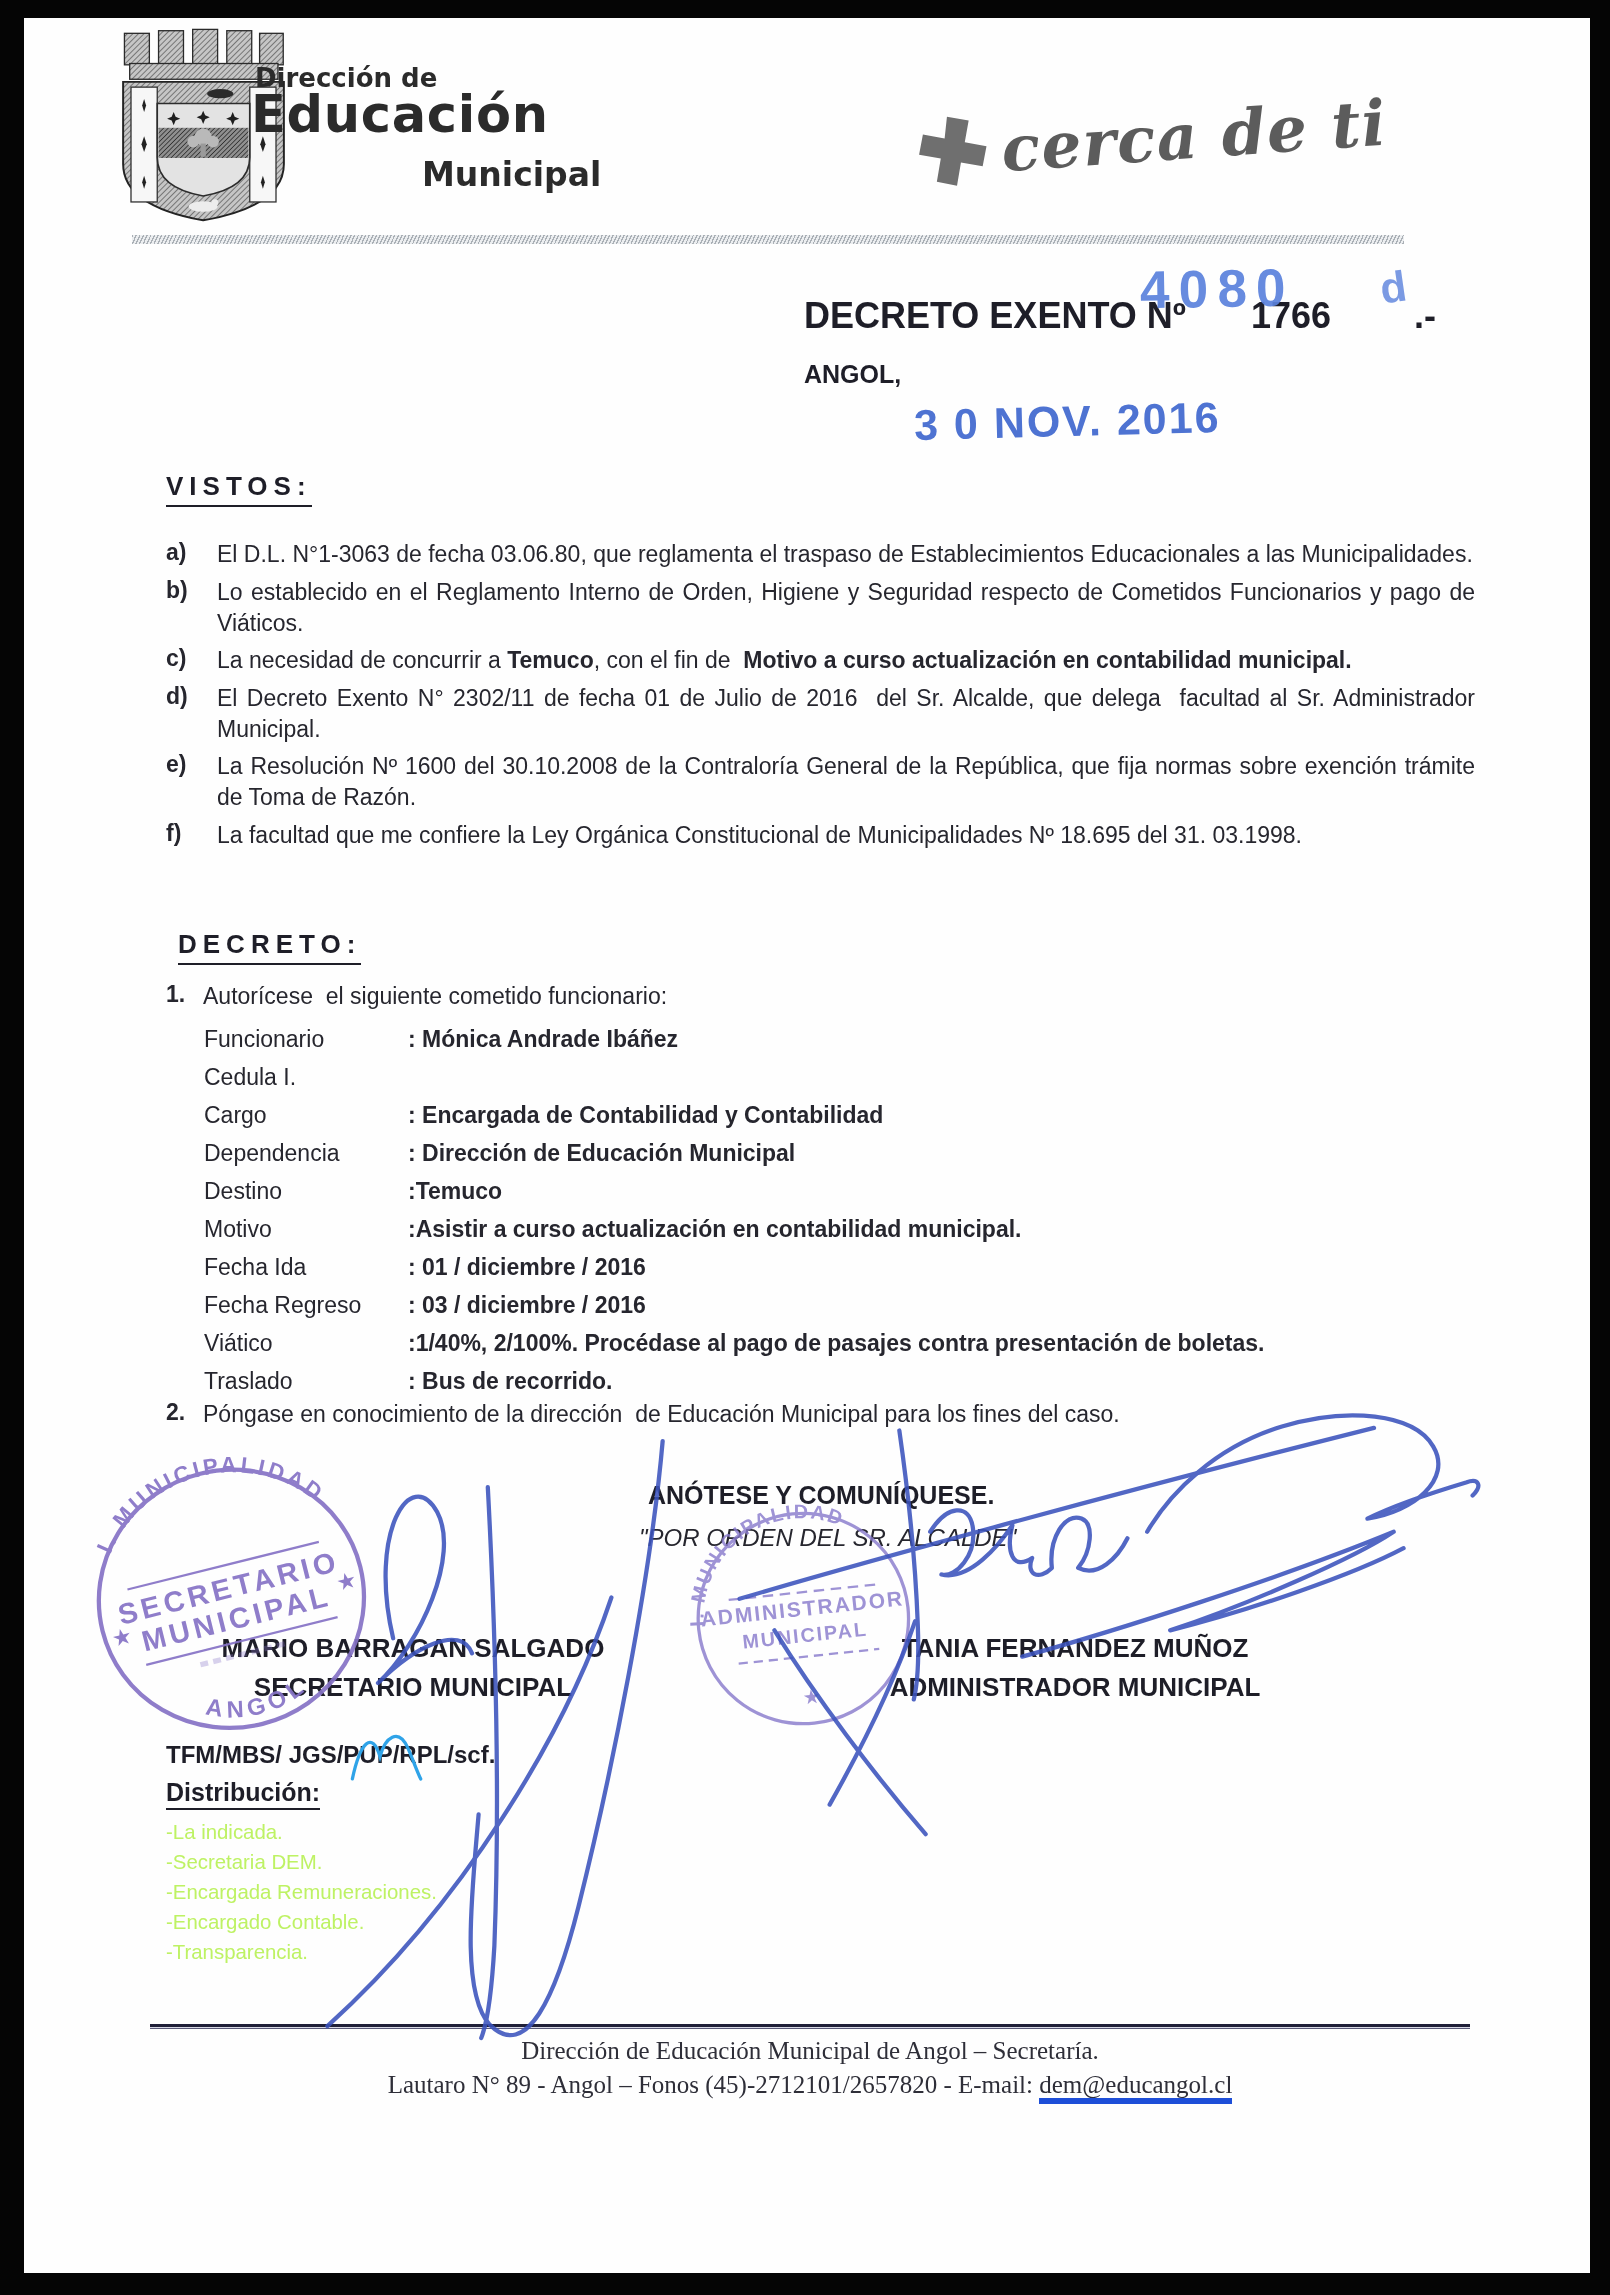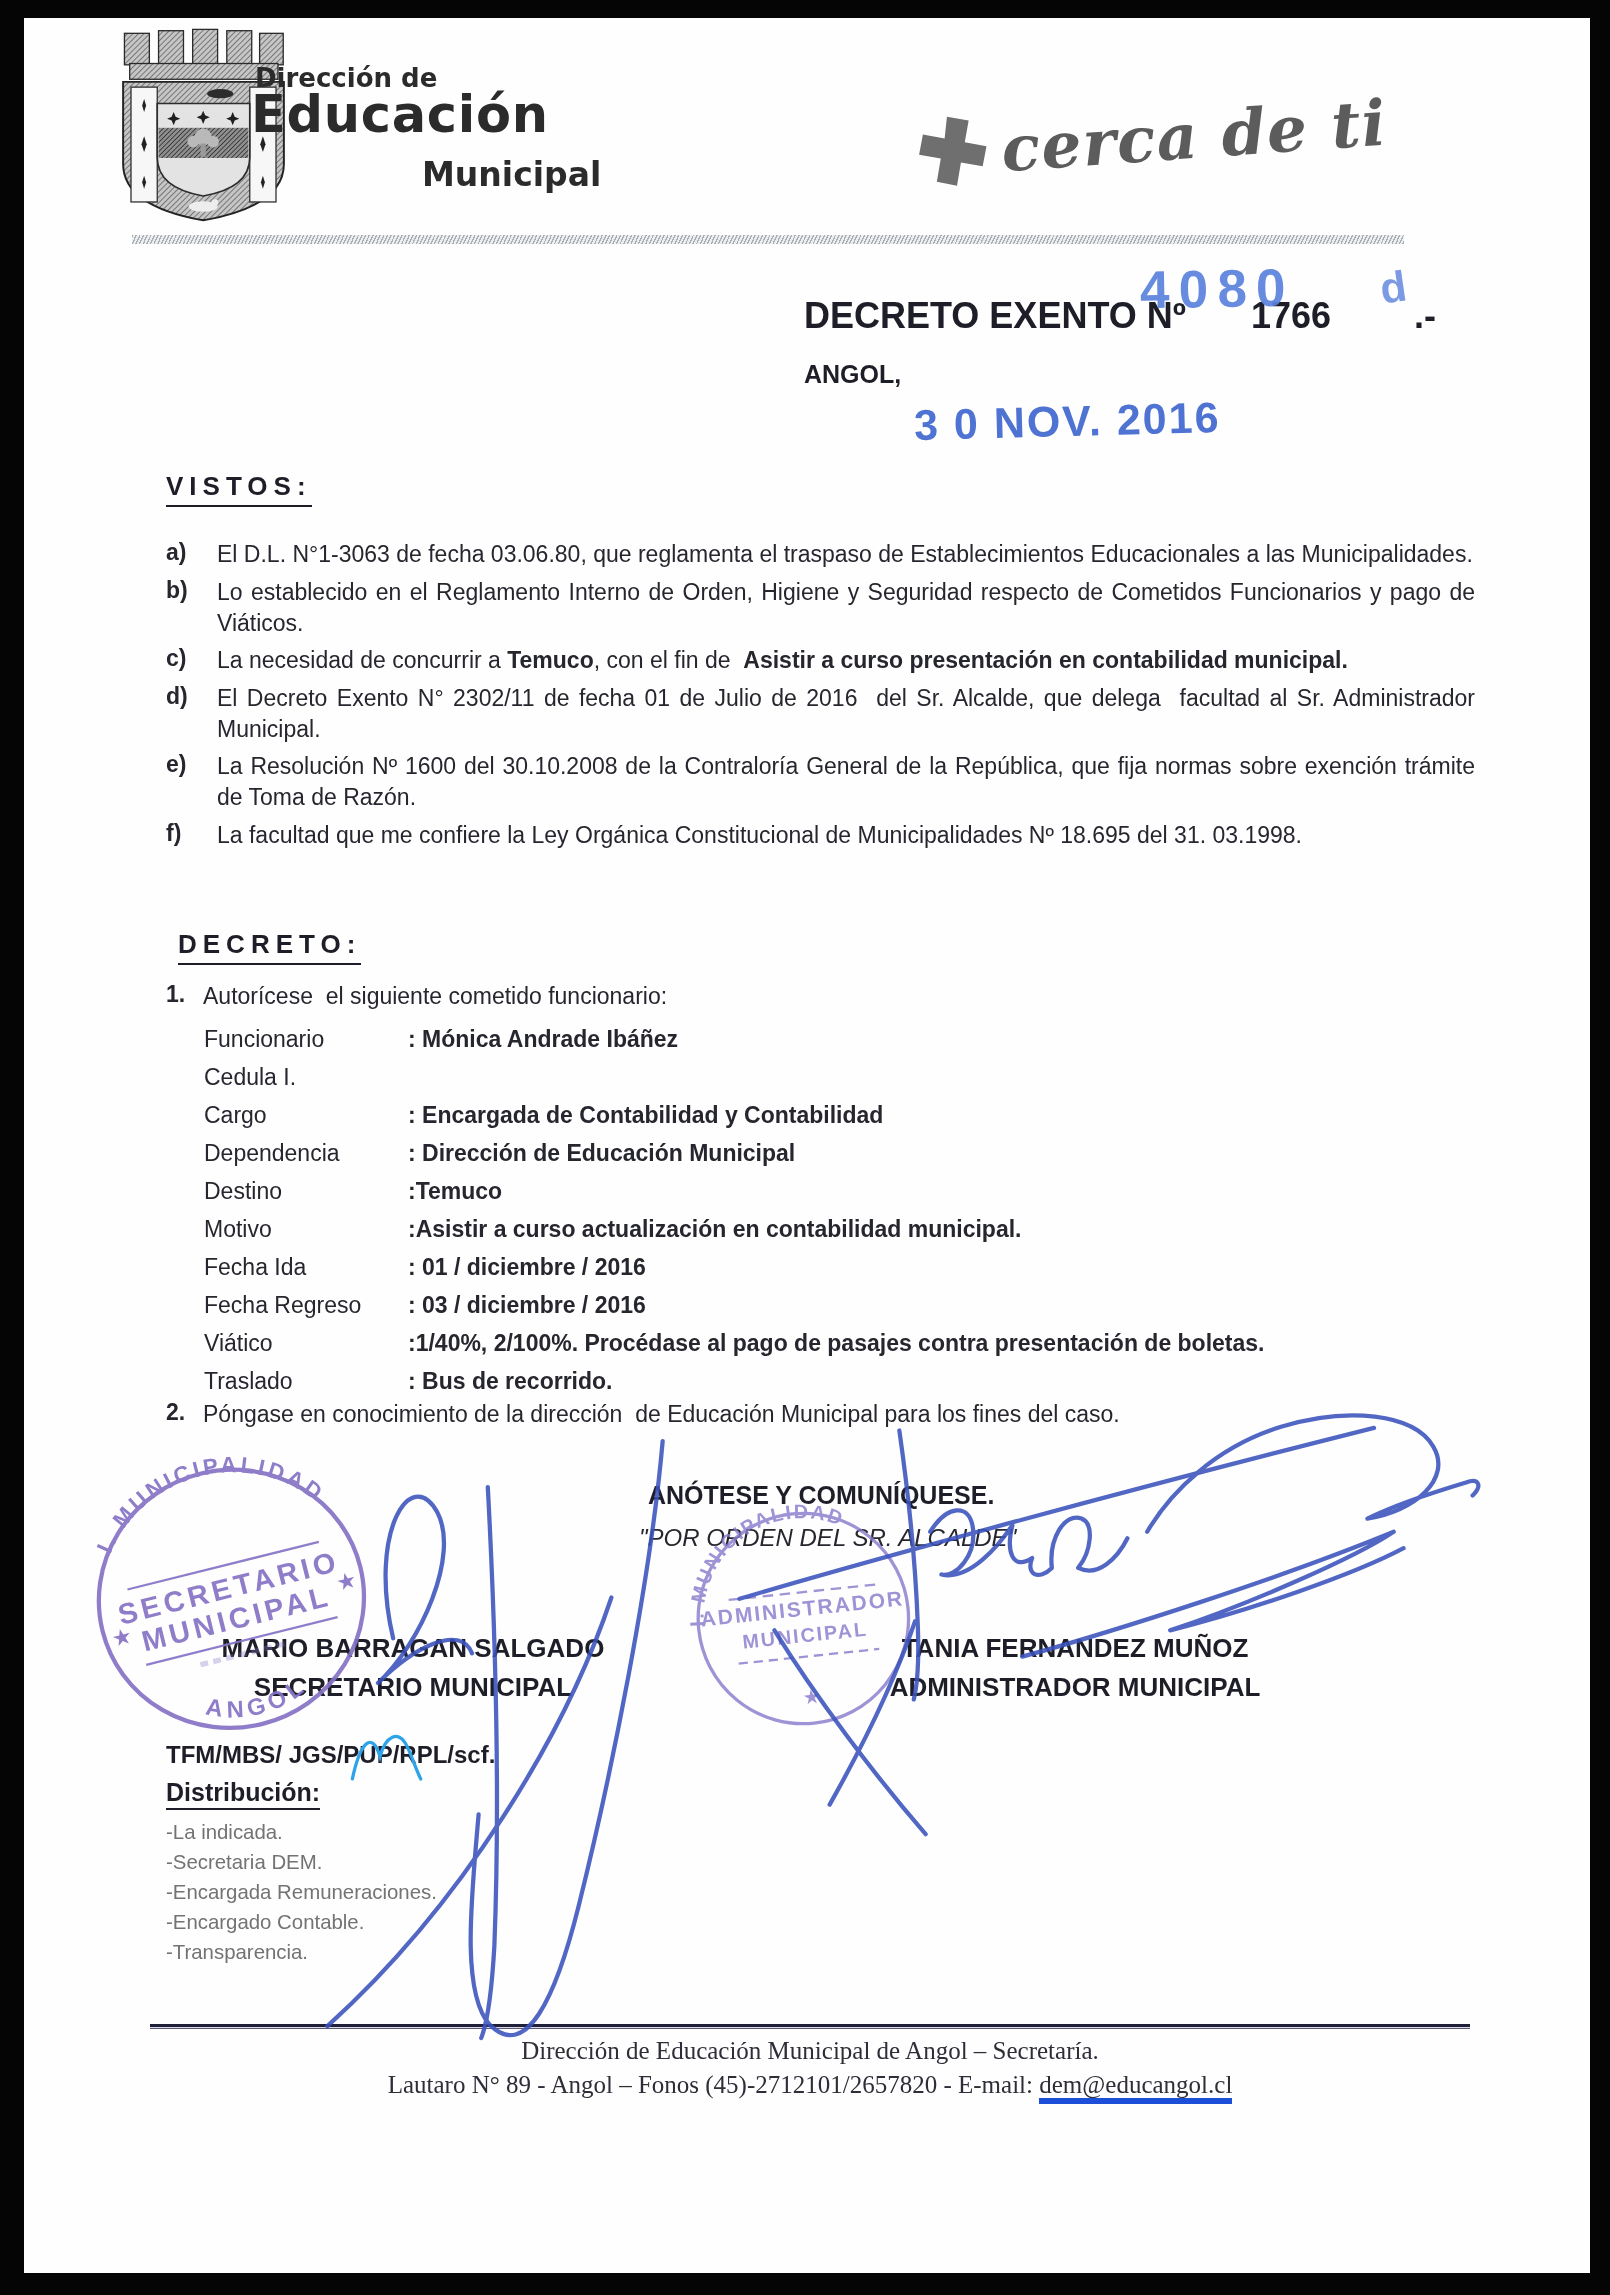--- a/index.html
+++ b/index.html
@@ -47,21 +47,21 @@
   .frow .fvalue{flex:1;font-size:23px;font-weight:700;white-space:pre-wrap;}
 
   
   .anotese{font-size:25px;font-weight:700;color:#1e1e28;}
   .pororden{font-size:24px;font-style:italic;font-weight:500;color:#26262e;}
   .nameblock{width:408px;text-align:center;font-size:26px;font-weight:700;line-height:39px;color:#1e1e28;}
 
   .tfm{font-size:24px;font-weight:700;color:#1e1e28;}
   .disthead{font-size:25px;font-weight:700;color:#1e1e28;border-bottom:2.6px solid #1e1e28;
             padding-bottom:1.3px;display:inline-block;}
-  .dlist{font-size:20.4px;line-height:30px;color:#737373;}
+  .dlist{font-size:20.4px;line-height:30px;color:#bef264;}
 
   
   .frule{height:4.6px;background:linear-gradient(#202038 0 58%,#d8d9e6 58% 74%,#5a5a78 74% 100%);}
   .footer{width:1320px;text-align:center;font-family:"Liberation Serif",serif;
           font-size:25px;line-height:34px;color:#2e2e38;}
   .footer .email{border-bottom:6px solid #1d4ed8;}
 
   svg{display:block;}
   .overlay{position:absolute;left:0;top:0;pointer-events:none;}
 </style>
@@ -153,21 +153,21 @@
     <div class="vitem">
       <span class="lbl">a)</span>
       <span class="txt">El D.L. N°1-3063 de fecha 03.06.80, que reglamenta el traspaso de Establecimientos Educacionales a las Municipalidades.</span>
     </div>
     <div class="vitem">
       <span class="lbl">b)</span>
       <span class="txt">Lo establecido en el Reglamento Interno de Orden, Higiene y Seguridad respecto de Cometidos Funcionarios y pago de Viáticos.</span>
     </div>
     <div class="vitem">
       <span class="lbl">c)</span>
-      <span class="txt"><span>La necesidad de concurrir a </span><b>Temuco</b><span>, con el fin de  </span><b>Asistir a curso presentación en contabilidad municipal.</b></span>
+      <span class="txt"><span>La necesidad de concurrir a </span><b>Temuco</b><span>, con el fin de  </span><b>Motivo a curso actualización en contabilidad municipal.</b></span>
     </div>
     <div class="vitem">
       <span class="lbl">d)</span>
       <span class="txt">El Decreto Exento N° 2302/11 de fecha 01 de Julio de 2016  del Sr. Alcalde, que delega  facultad al Sr. Administrador Municipal.</span>
     </div>
     <div class="vitem">
       <span class="lbl">e)</span>
       <span class="txt">La Resolución Nº 1600 del 30.10.2008 de la Contraloría General de la República, que fija normas sobre exención trámite de Toma de Razón.</span>
     </div>
     <div class="vitem">

